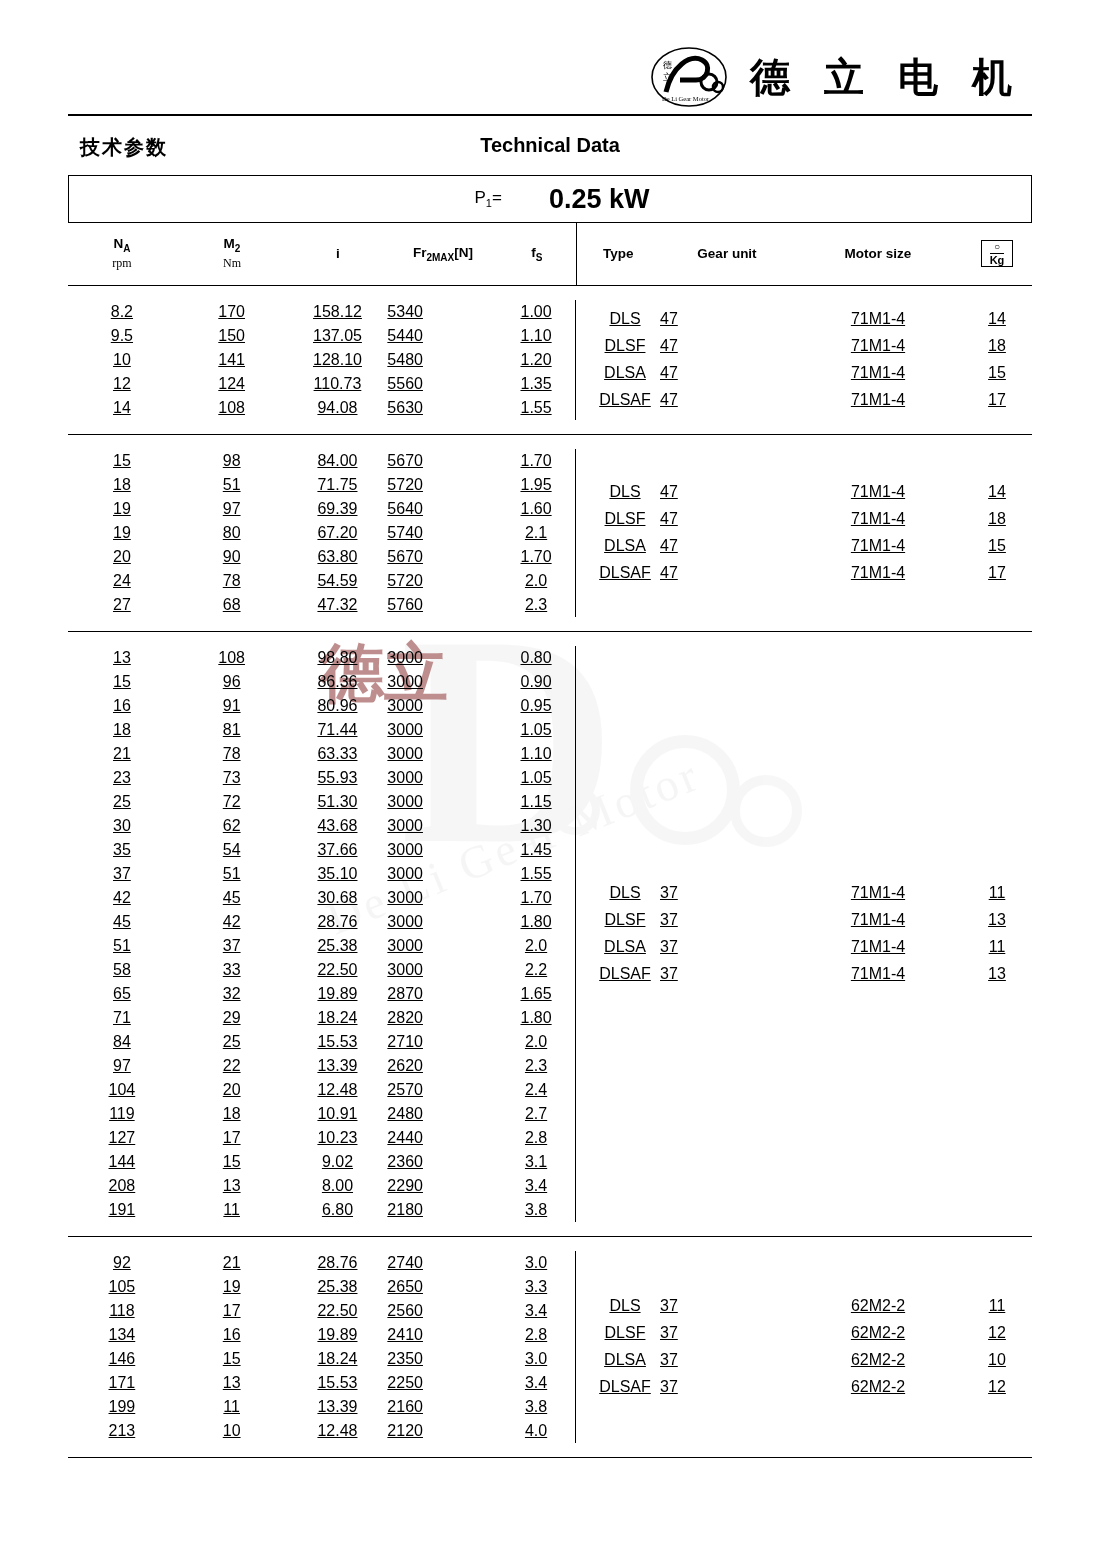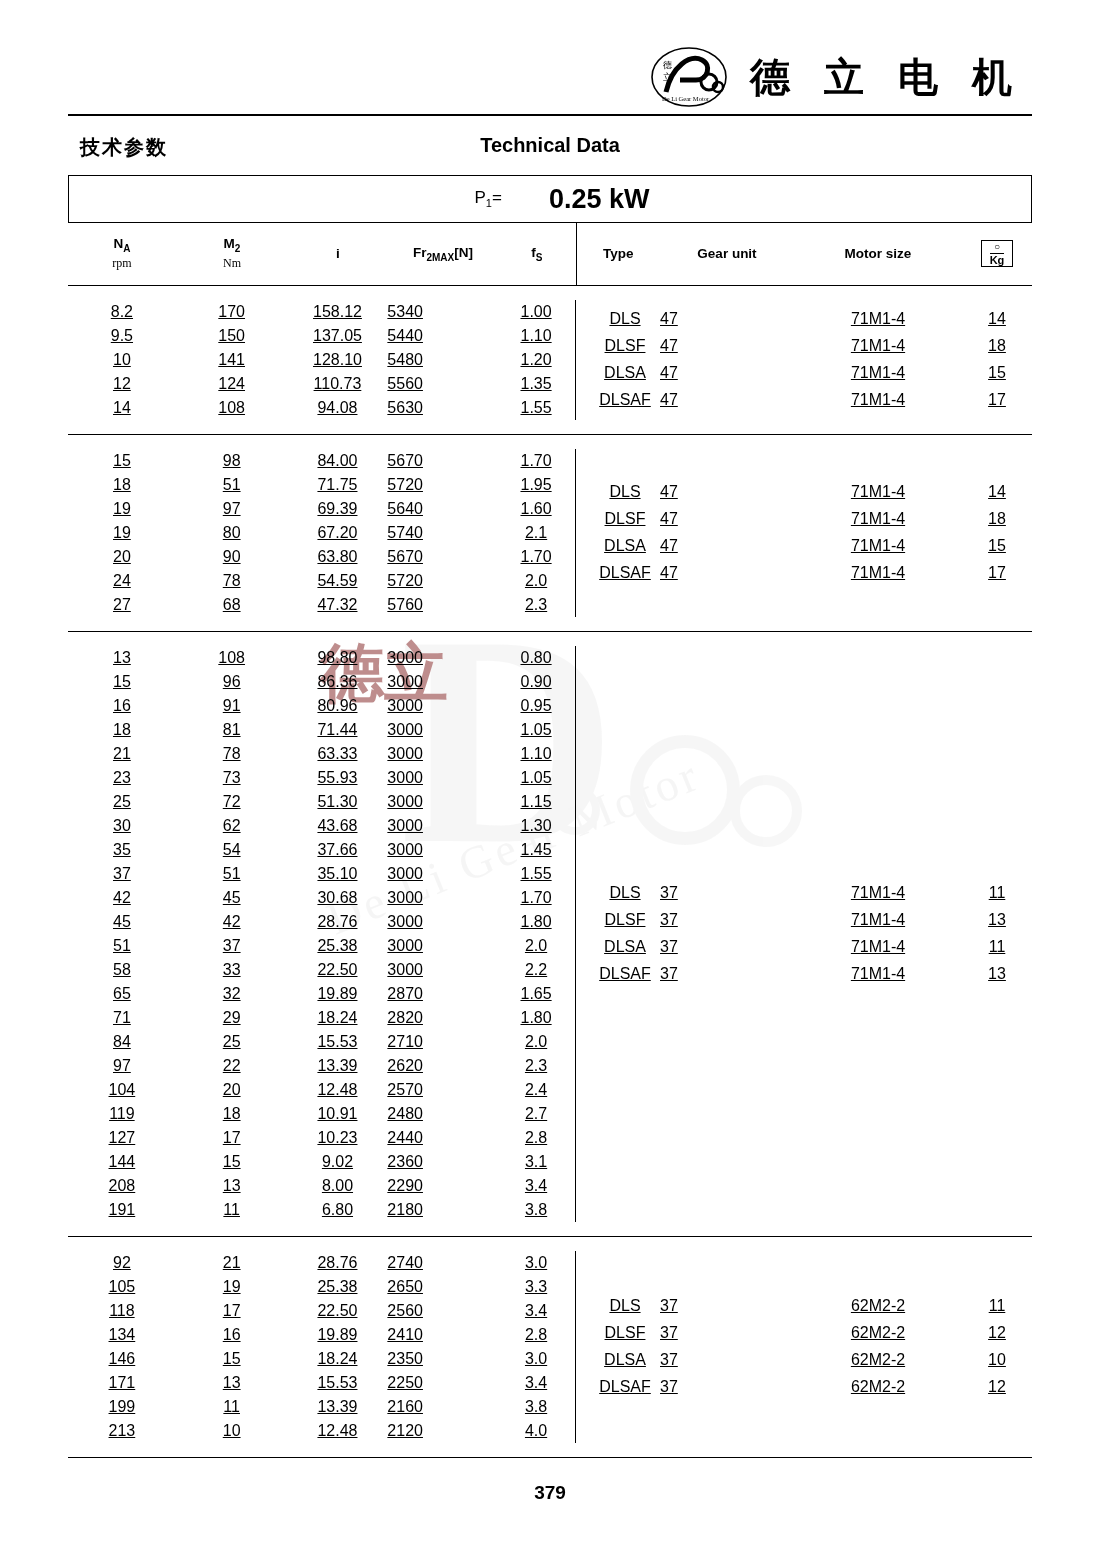--- a/index.html
+++ b/index.html
@@ -749,14 +749,13 @@
               <div class="c-type">DLSAF</div>
               <div class="c-gear">37</div>
               <div class="c-motor">62M2-2</div>
               <div class="c-kg">12</div>
             </div>
           </div>
         </div>
       </div>
     </div>
 
-  <div class="footer">379</div>
 </div>
 
 </body></html>

